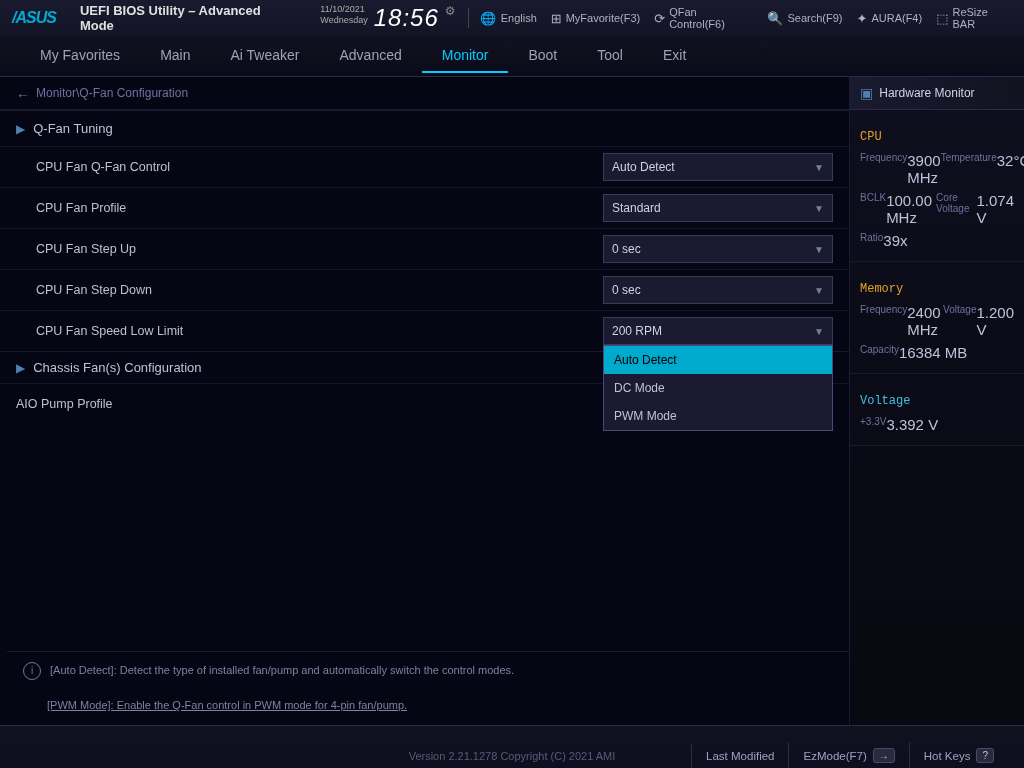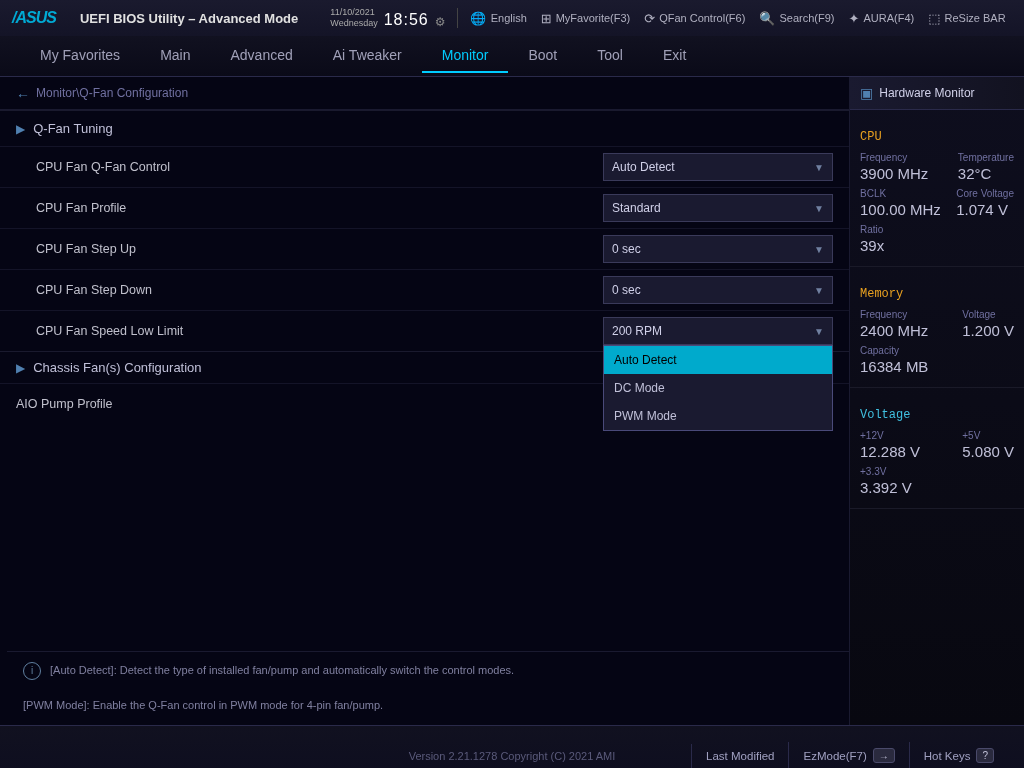--- a/index.html
+++ b/index.html
@@ -71,38 +71,39 @@
     }
 
     .bios-title {
       color: #e0e0e0;
       font-size: 13px;
       font-weight: 600;
     }
 
     .header-clock-area {
       display: flex;
-      align-items: flex-end;
+      align-items: flex-start;
       gap: 6px;
-      margin-left: 20px;
+      margin-left: 12px;
     }
 
     .date-area {
       display: flex;
       flex-direction: column;
       font-size: 9px;
       color: #aaa;
       line-height: 1.2;
     }
 
     .clock {
-      font-size: 16px;
+      font-size: 24px;
       color: #ffffff;
       font-weight: 300;
       letter-spacing: 1px;
+      font-style: italic;
     }
 
     .settings-icon {
       color: #888;
       font-size: 12px;
       cursor: pointer;
     }
 
     .divider-v {
       width: 1px;
@@ -358,21 +359,21 @@
     }
 
     .hw-row {
       display: flex;
       justify-content: space-between;
       margin-bottom: 6px;
     }
 
     .hw-col {
       display: flex;
-      flex-direction: column;
+      flex-direction: row;
       justify-content: space-between;
     }
 
     .hw-label {
       font-size: 10px;
       color: #7070a0;
       margin-bottom: 2px;
     }
 
     .hw-value {
@@ -479,24 +480,24 @@
   </div>
 
   <nav class="main-nav">
     <div class="nav-item">
       <span>My Favorites</span>
     </div>
     <div class="nav-item">
       <span>Main</span>
     </div>
     <div class="nav-item">
+      <span>Ai Tweaker</span>
+    </div>
+    <div class="nav-item">
       <span>Advanced</span>
-    </div>
-    <div class="nav-item">
-      <span>Ai Tweaker</span>
     </div>
     <div class="nav-item active">
       <span>Monitor</span>
     </div>
     <div class="nav-item">
       <span>Boot</span>
     </div>
     <div class="nav-item">
       <span>Tool</span>
     </div>
@@ -592,21 +593,21 @@
           <span>Full Speed</span>
           <span class="dropdown-arrow">▼</span>
         </div>
       </div>
     </div>
 
     <div class="info-section">
       <span class="info-icon">i</span>
       <span>[Auto Detect]: Detect the type of installed fan/pump and automatically switch the control modes.</span><br>
       <br>
-      <span style="">[PWM Mode]: Enable the Q-Fan control in PWM mode for 4-pin fan/pump.</span>
+      <span style="margin-left:24px;text-decoration:underline;">[PWM Mode]: Enable the Q-Fan control in PWM mode for 4-pin fan/pump.</span>
     </div>
 
   </div>
 
   <div class="right-panel">
 
     <div class="hw-monitor-title">
       <span class="hw-monitor-icon">▣</span>
       <span>Hardware Monitor</span>
     </div>
@@ -656,30 +657,20 @@
       <div class="hw-row">
         <div class="hw-col">
           <span class="hw-label">Capacity</span>
           <span class="hw-value">16384 MB</span>
         </div>
       </div>
     </div>
 
     <div class="hw-section voltage-section">
       <div class="hw-section-title">Voltage</div>
-      <div class="hw-row">
-        <div class="hw-col">
-          <span class="hw-label">+12V</span>
-          <span class="hw-value">12.288 V</span>
-        </div>
-        <div class="hw-col">
-          <span class="hw-label">+5V</span>
-          <span class="hw-value">5.080 V</span>
-        </div>
-      </div>
       <div class="hw-row">
         <div class="hw-col">
           <span class="hw-label">+3.3V</span>
           <span class="hw-value">3.392 V</span>
         </div>
       </div>
     </div>
 
   </div>
 </div>

